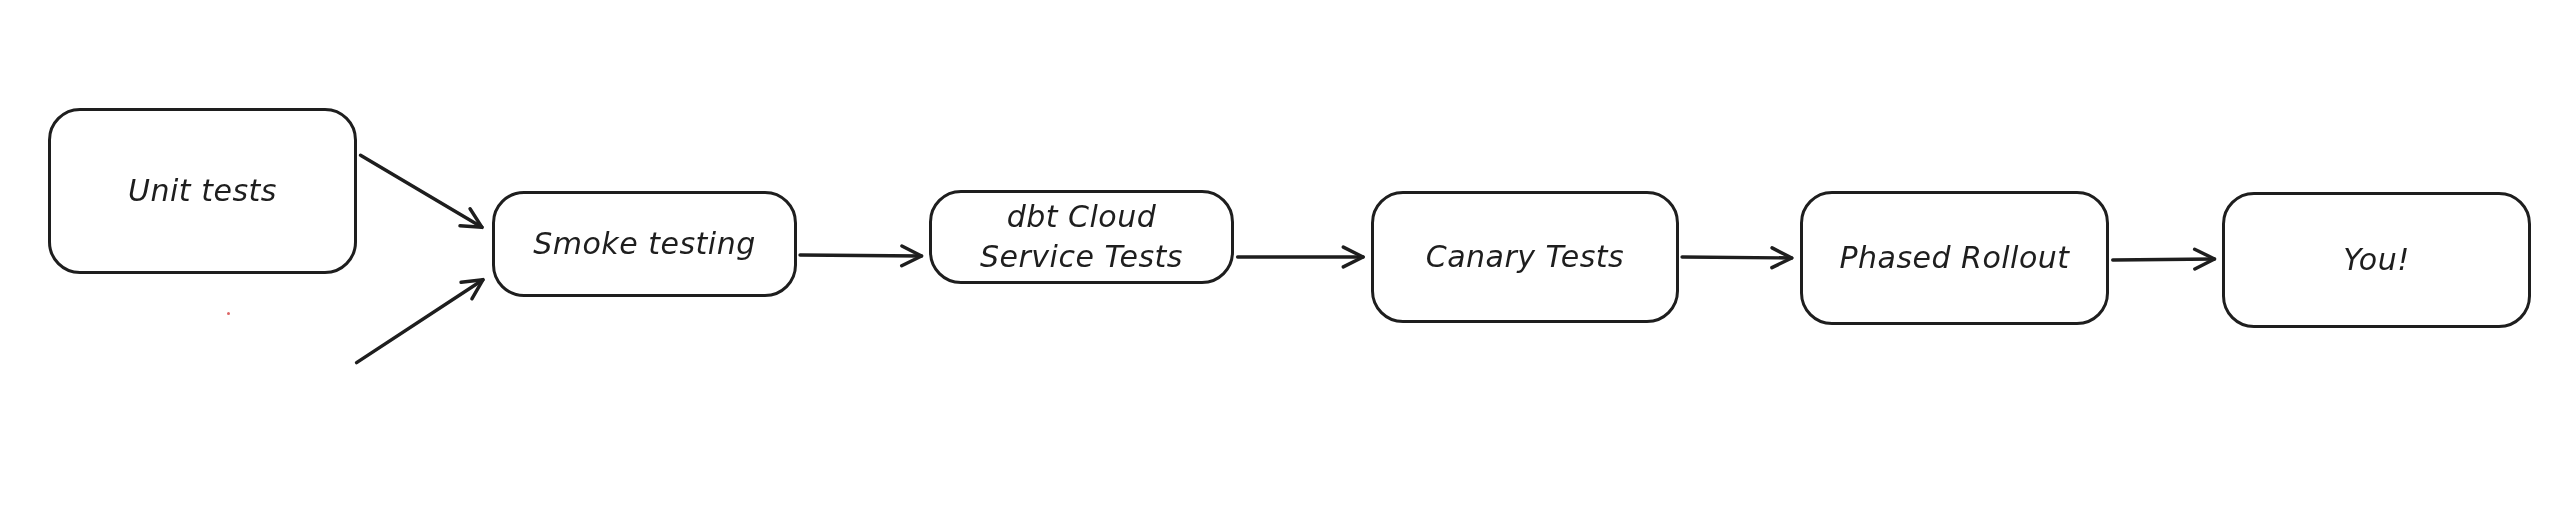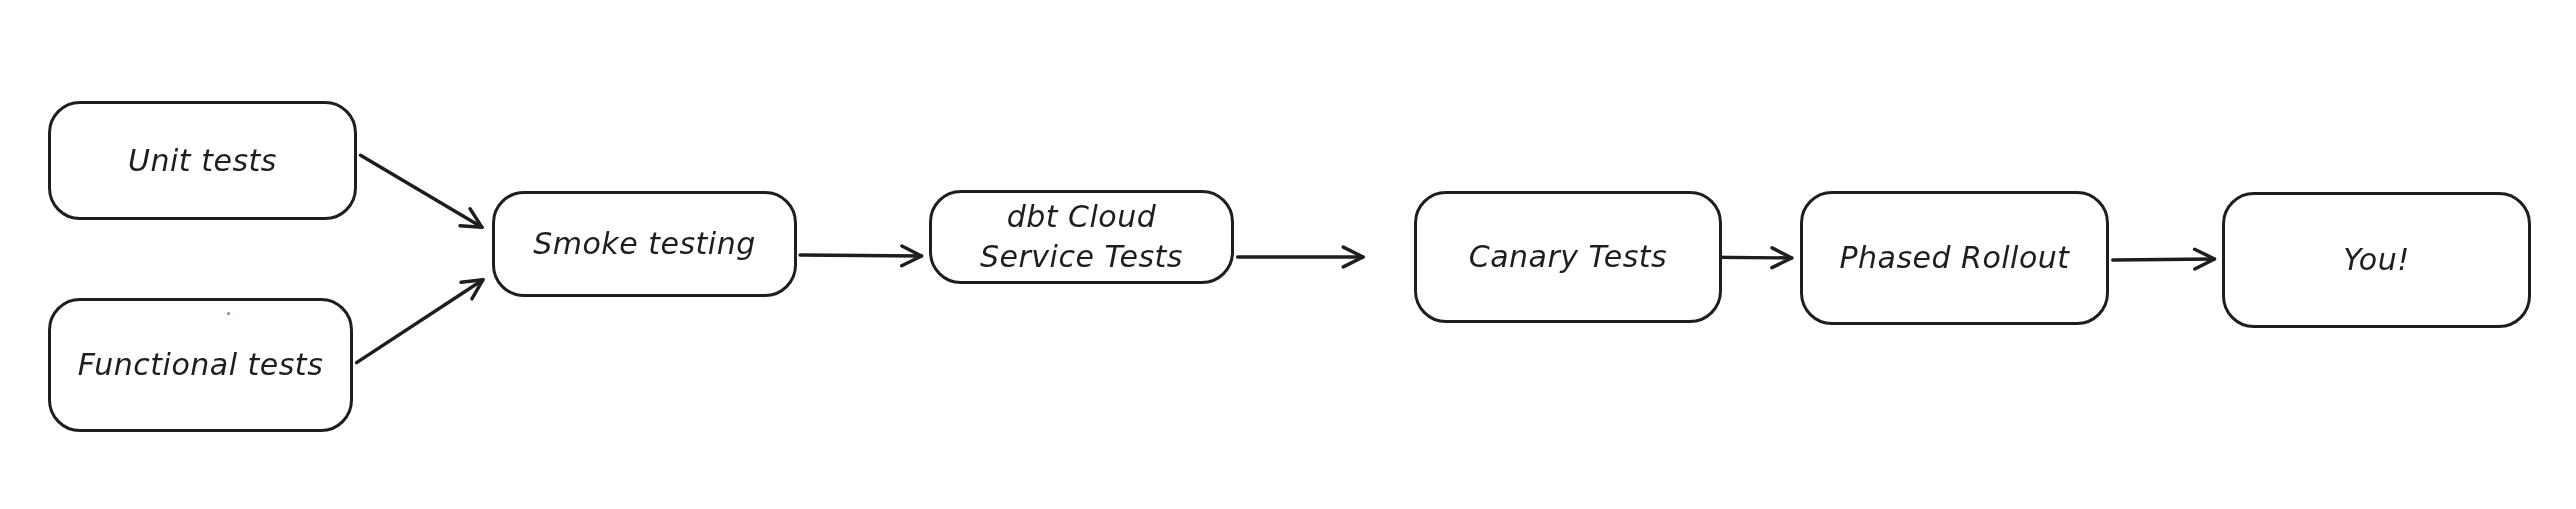--- a/index.html
+++ b/index.html
@@ -35,25 +35,25 @@
   }
   .node .label {
     color: #1e1e1e;
     font-size: 30px;
     font-style: italic;
     letter-spacing: 0.5px;
     line-height: 1.32;
     white-space: pre-line;
   }
   
-  .n-unit        { left: 48px;   top: 101px;  width: 309px; height: 119px; }
+  .n-unit        { left: 48px;   top: 108px;  width: 309px; height: 166px; }
   .n-functional  { left: 48px;   top: 298px; width: 305px; height: 134px; }
   .n-smoke       { left: 492px;  top: 191px; width: 305px; height: 106px; }
   .n-dbt         { left: 929px;  top: 190px; width: 305px; height: 94px; }
-  .n-canary      { left: 1371px; top: 191px; width: 308px; height: 132px; margin-left: 43px; }
+  .n-canary      { left: 1371px; top: 191px; width: 308px; height: 132px; }
   .n-phased      { left: 1800px; top: 191px; width: 309px; height: 134px; }
   .n-you         { left: 2222px; top: 192px; width: 309px; height: 136px; }
   .red-dot {
     position: absolute;
     left: 227px;
     top: 312px;
     width: 3px;
     height: 3px;
     border-radius: 50%;
   }
@@ -74,23 +74,20 @@
     <line x1="810" y1="258" x2="933" y2="259" stroke="#1e1e1e" stroke-width="3.5" stroke-linecap="round" marker-end="url(#arrowhead)"></line>
     <line x1="1253" y1="260" x2="1380" y2="260" stroke="#1e1e1e" stroke-width="3.5" stroke-linecap="round" marker-end="url(#arrowhead)"></line>
     <line x1="1703" y1="260" x2="1814" y2="261" stroke="#1e1e1e" stroke-width="3.5" stroke-linecap="round" marker-end="url(#arrowhead)"></line>
     <line x1="2139" y1="263" x2="2242" y2="262" stroke="#1e1e1e" stroke-width="3.5" stroke-linecap="round" marker-end="url(#arrowhead)"></line>
   </svg>
 
   <div class="node n-unit">
     <span class="label">Unit tests</span>
   </div>
 
-  <div class="node n-functional">
-    <span class="label">Functional tests</span>
-  </div>
 
   <div class="node n-smoke">
     <span class="label">Smoke testing</span>
   </div>
 
   <div class="node n-dbt">
     <span class="label">dbt Cloud
 Service Tests</span>
   </div>
 

